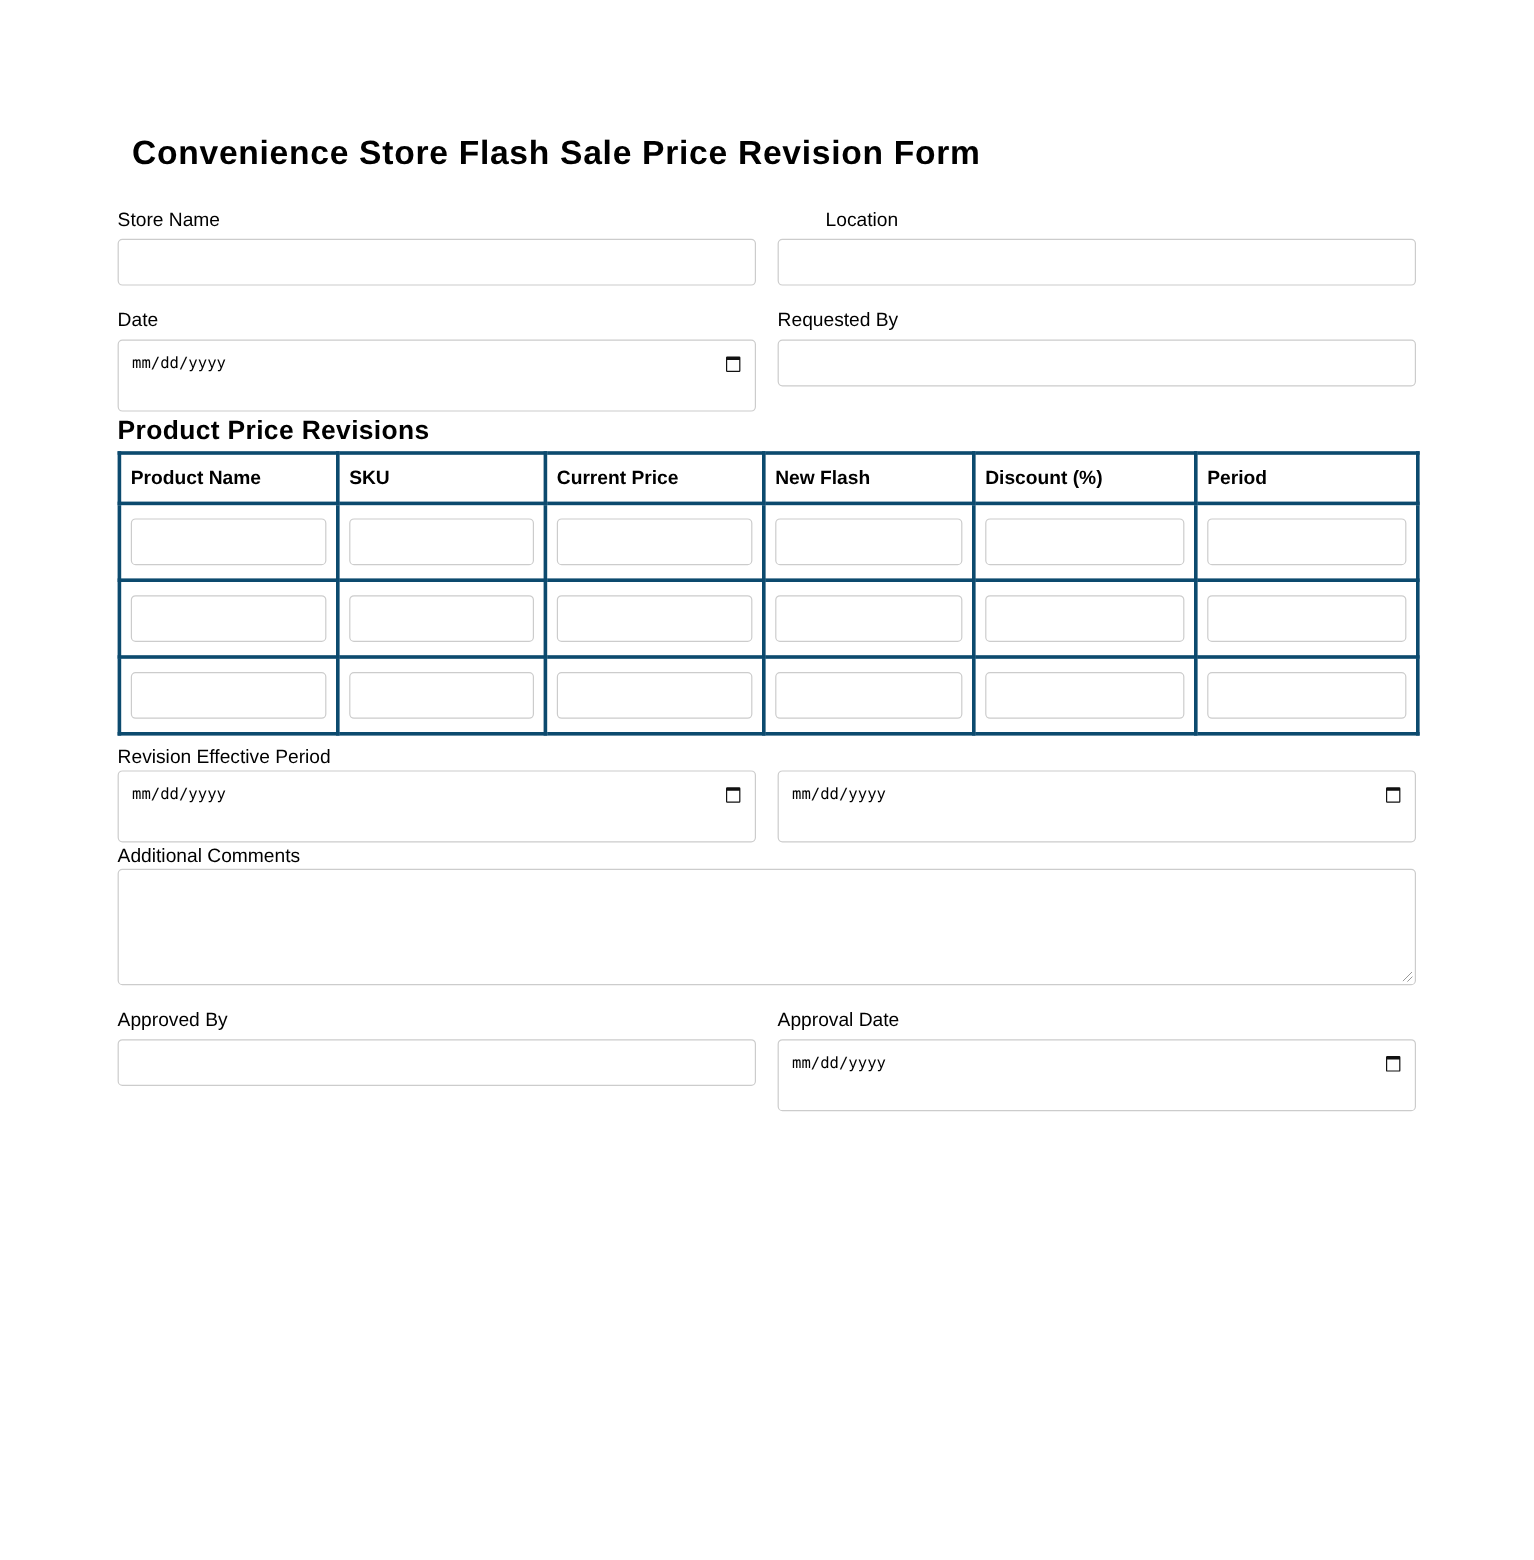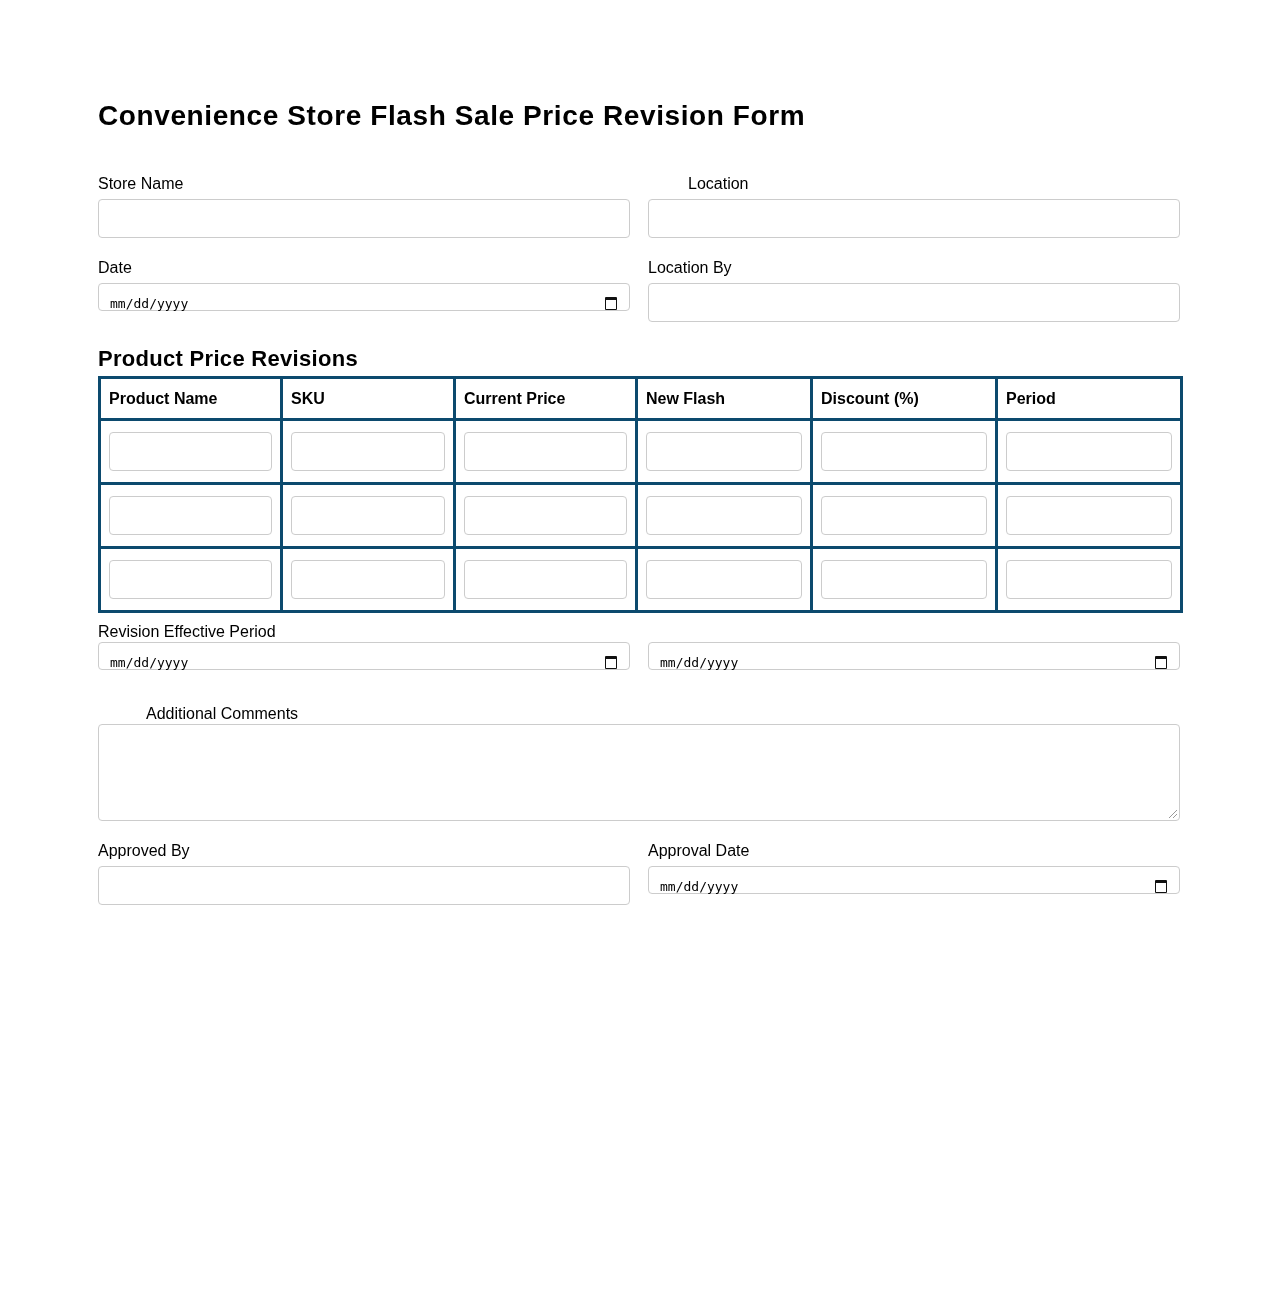--- a/index.html
+++ b/index.html
@@ -1,21 +1,21 @@
 <!DOCTYPE html>
 <html><head>
 <meta charset="utf-8">
 <style>
   html, body { margin:0; padding:0; background:#ffffff; }
   body { width:1278px; height:1300px; font-family:"Liberation Sans", sans-serif; color:#000; position:relative; }
   .wrap { position:absolute; left:98px; top:0; width:1082px; }
-  h1 { position:absolute; left:0; top:100px; margin:0; font-size:28px; font-weight:bold; letter-spacing:0.6px; white-space:nowrap; }
+  h1 { position:absolute; left:0; top:100px; margin:12px; font-size:28px; font-weight:bold; letter-spacing:0.6px; white-space:nowrap; }
   .label { position:absolute; font-size:16px; white-space:nowrap;text-align:center; }
   .input { position:absolute; box-sizing:border-box; border:1px solid #cccccc; border-radius:4px; background:#fff; }
-  .date { position:absolute; box-sizing:border-box; border:1px solid #cccccc; border-radius:4px; background:#fff; height:28px; }
+  .date { position:absolute; box-sizing:border-box; border:1px solid #cccccc; border-radius:4px; background:#fff; height:60px; }
   .date .ph { position:absolute; left:11px; top:12px; font-family:"DejaVu Sans Mono", monospace; font-size:13px; color:#000; }
   .date .cal { position:absolute; right:12px; top:13px; width:12px; height:13px; box-sizing:border-box; border:1.6px solid #111; border-top-width:3.5px; border-radius:1px; }
   h2 { position:absolute; left:0; top:346px; margin:0; font-size:22px; font-weight:bold; letter-spacing:0.3px; white-space:nowrap; }
   table { position:absolute; left:0; top:376px; width:1082px; border-collapse:collapse; table-layout:fixed; }
   th, td { border:3px solid #0c4a6e; text-align:left; padding:0 8px; }
   th { height:39px; font-size:16px; font-weight:bold; }
   td { height:61px; }
   td .cell-input { box-sizing:border-box; width:100%; height:39px; border:1px solid #cccccc; border-radius:4px; background:#fff; }
   .textarea { position:absolute; box-sizing:border-box; border:1px solid #cccccc; border-radius:4px; background:#fff; }
   .grip { position:absolute; right:2px; bottom:2px; width:8px; height:8px;
@@ -30,21 +30,21 @@
   <div class="label" style="left:0;top:175px;">Store Name</div>
   <div class="input" style="left:0;top:199px;width:532px;height:39px;"></div>
   <div class="label" style="left:550px;top:175px;margin-left:40px;">Location</div>
   <div class="input" style="left:550px;top:199px;width:532px;height:39px;"></div>
 
   <div class="label" style="left:0;top:259px;">Date</div>
   <div class="date" style="left:0;top:283px;width:532px;">
     <span class="ph">mm/dd/yyyy</span>
     <span class="cal"></span>
   </div>
-  <div class="label" style="left:550px;top:259px;">Location By</div>
+  <div class="label" style="left:550px;top:259px;">Requested By</div>
   <div class="input" style="left:550px;top:283px;width:532px;height:39px;"></div>
 
   <h2>Product Price Revisions</h2>
   <table>
     <colgroup>
       <col style="width:182px">
         <col style="width:173px">
         <col style="width:182px">
       <col style="width:175px">
         <col style="width:185px">
@@ -127,21 +127,21 @@
   <div class="label" style="left:0;top:623px;">Revision Effective Period</div>
   <div class="date" style="left:0;top:642px;width:532px;">
     <span class="ph">mm/dd/yyyy</span>
     <span class="cal"></span>
   </div>
   <div class="date" style="left:550px;top:642px;width:532px;">
     <span class="ph">mm/dd/yyyy</span>
     <span class="cal"></span>
   </div>
 
-  <div class="label" style="left:0;top:705px;margin-left:48px;">Additional Comments</div>
+  <div class="label" style="left:0;top:705px;">Additional Comments</div>
   <div class="textarea" style="left:0;top:724px;width:1082px;height:97px;">
     <span class="grip"></span>
   </div>
 
   <div class="label" style="left:0;top:842px;">Approved By</div>
   <div class="input" style="left:0;top:866px;width:532px;height:39px;"></div>
   <div class="label" style="left:550px;top:842px;">Approval Date</div>
   <div class="date" style="left:550px;top:866px;width:532px;">
     <span class="ph">mm/dd/yyyy</span>
     <span class="cal"></span>

